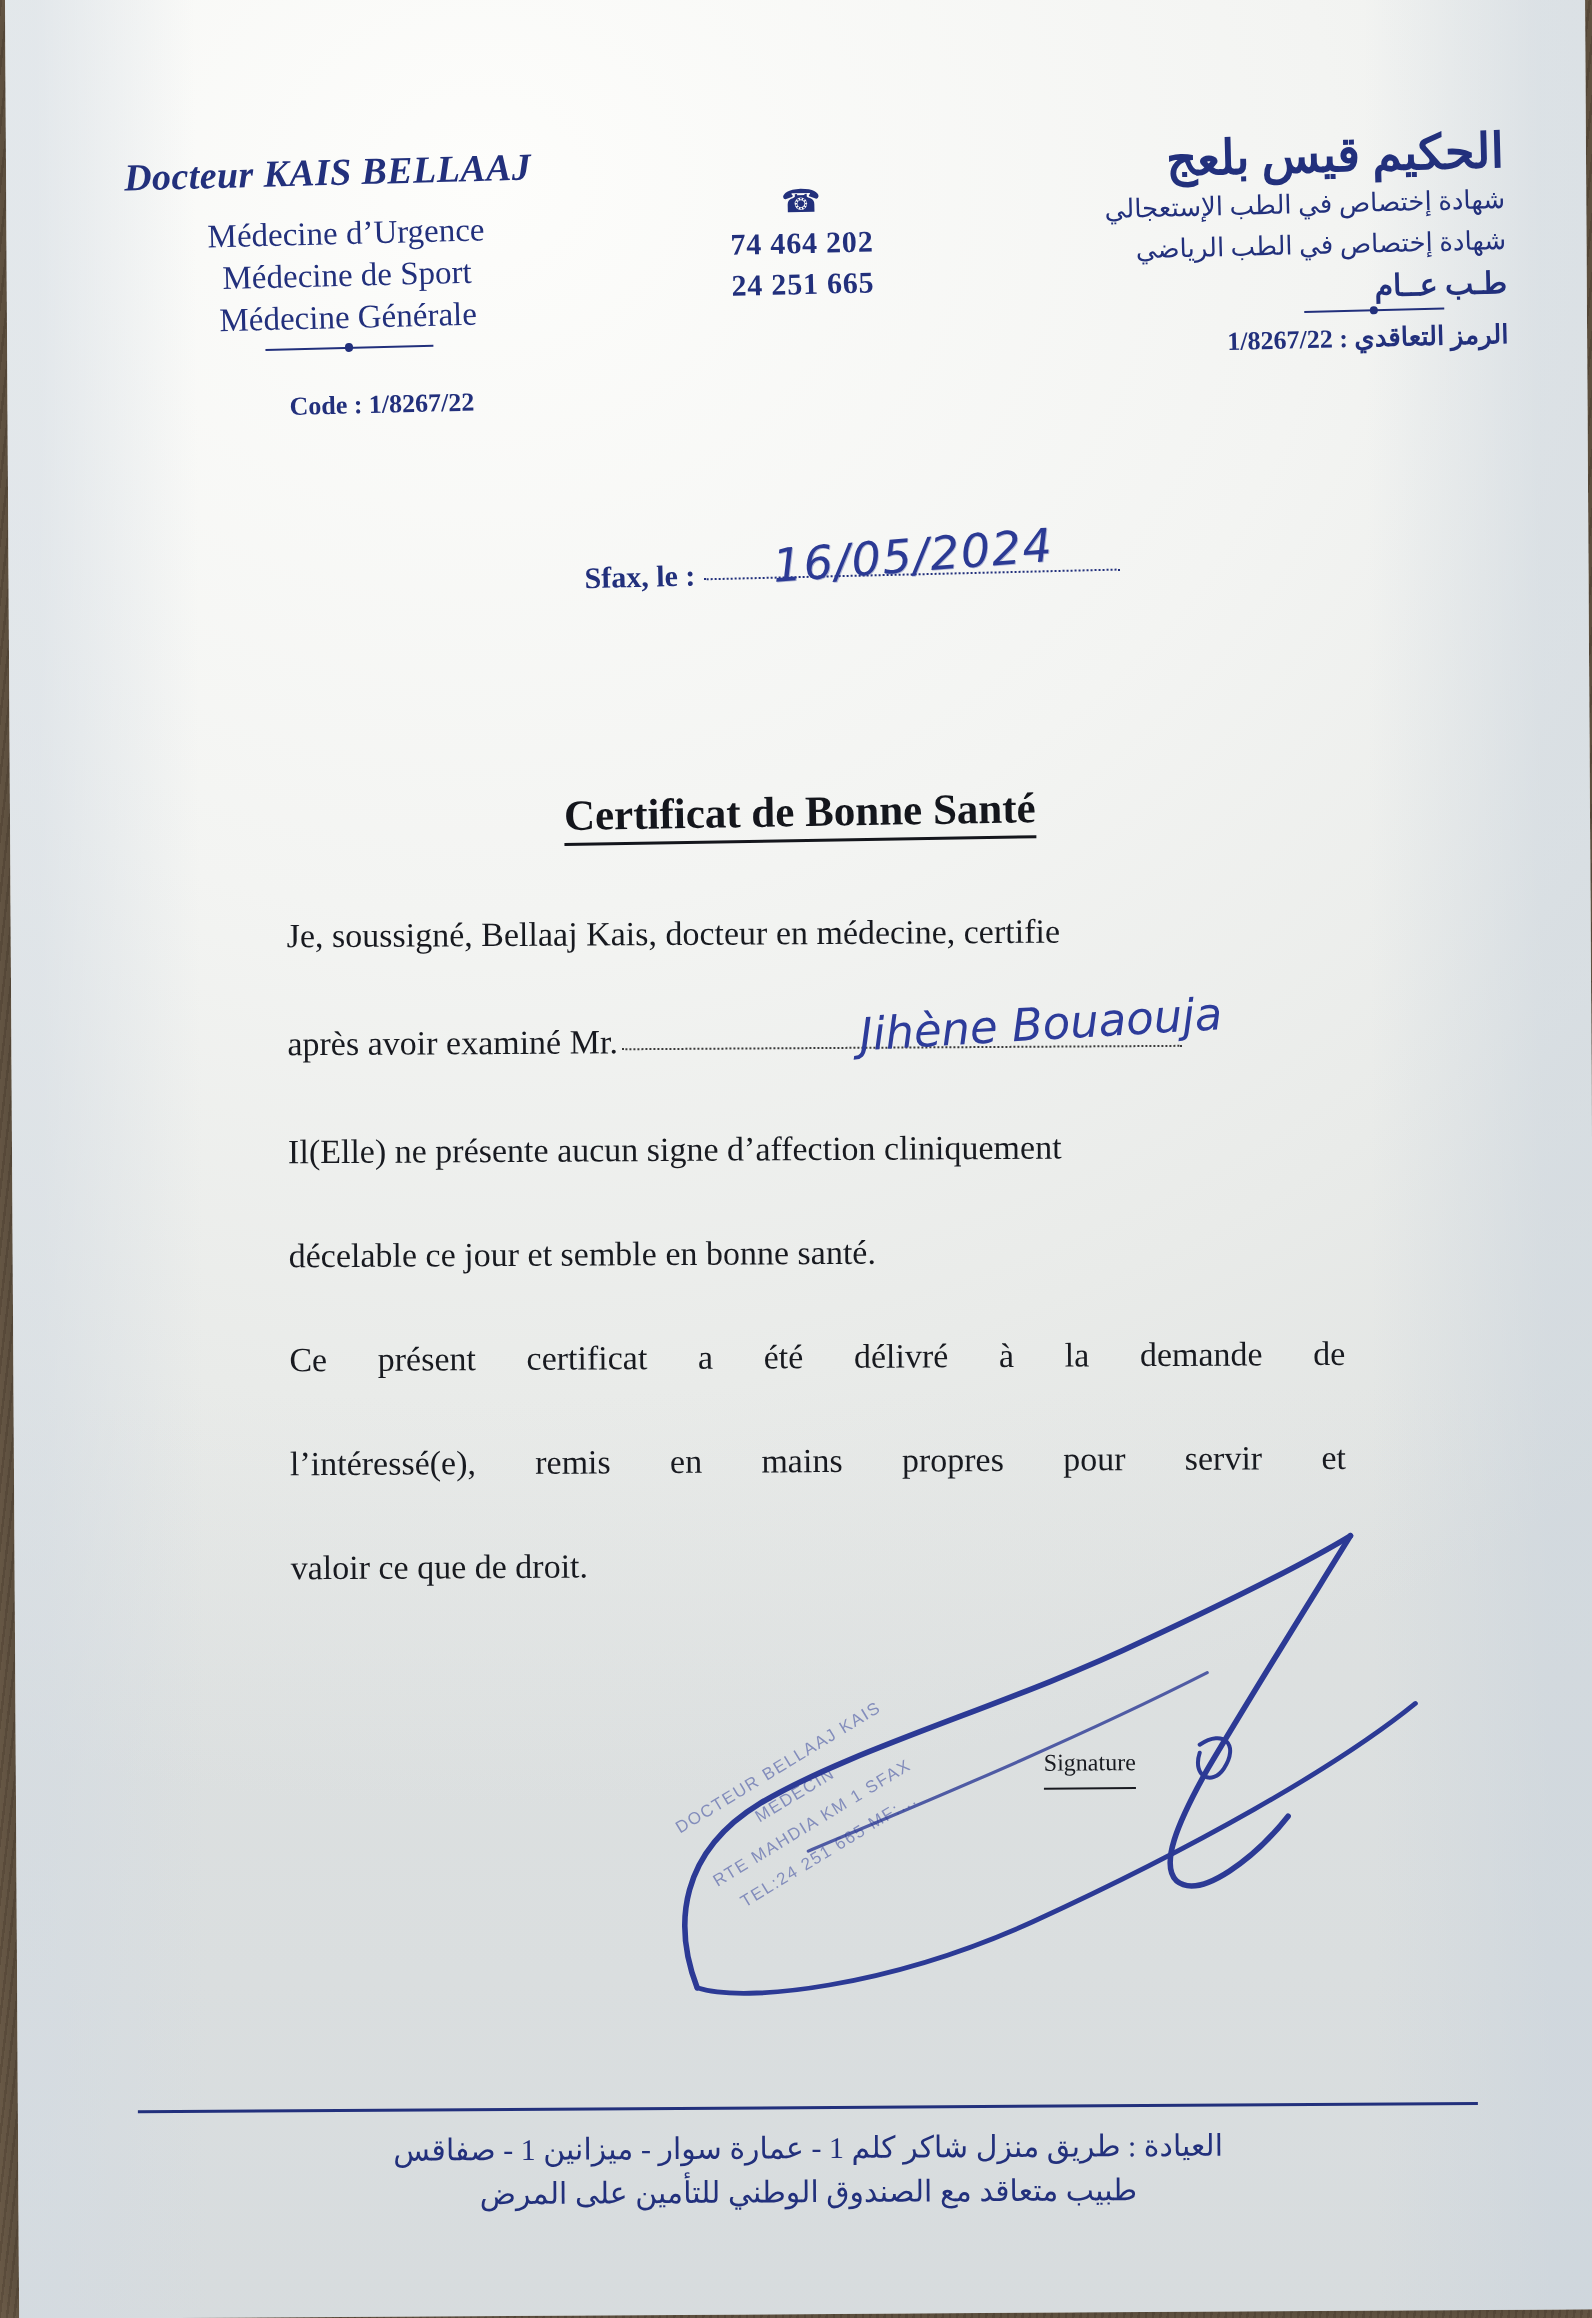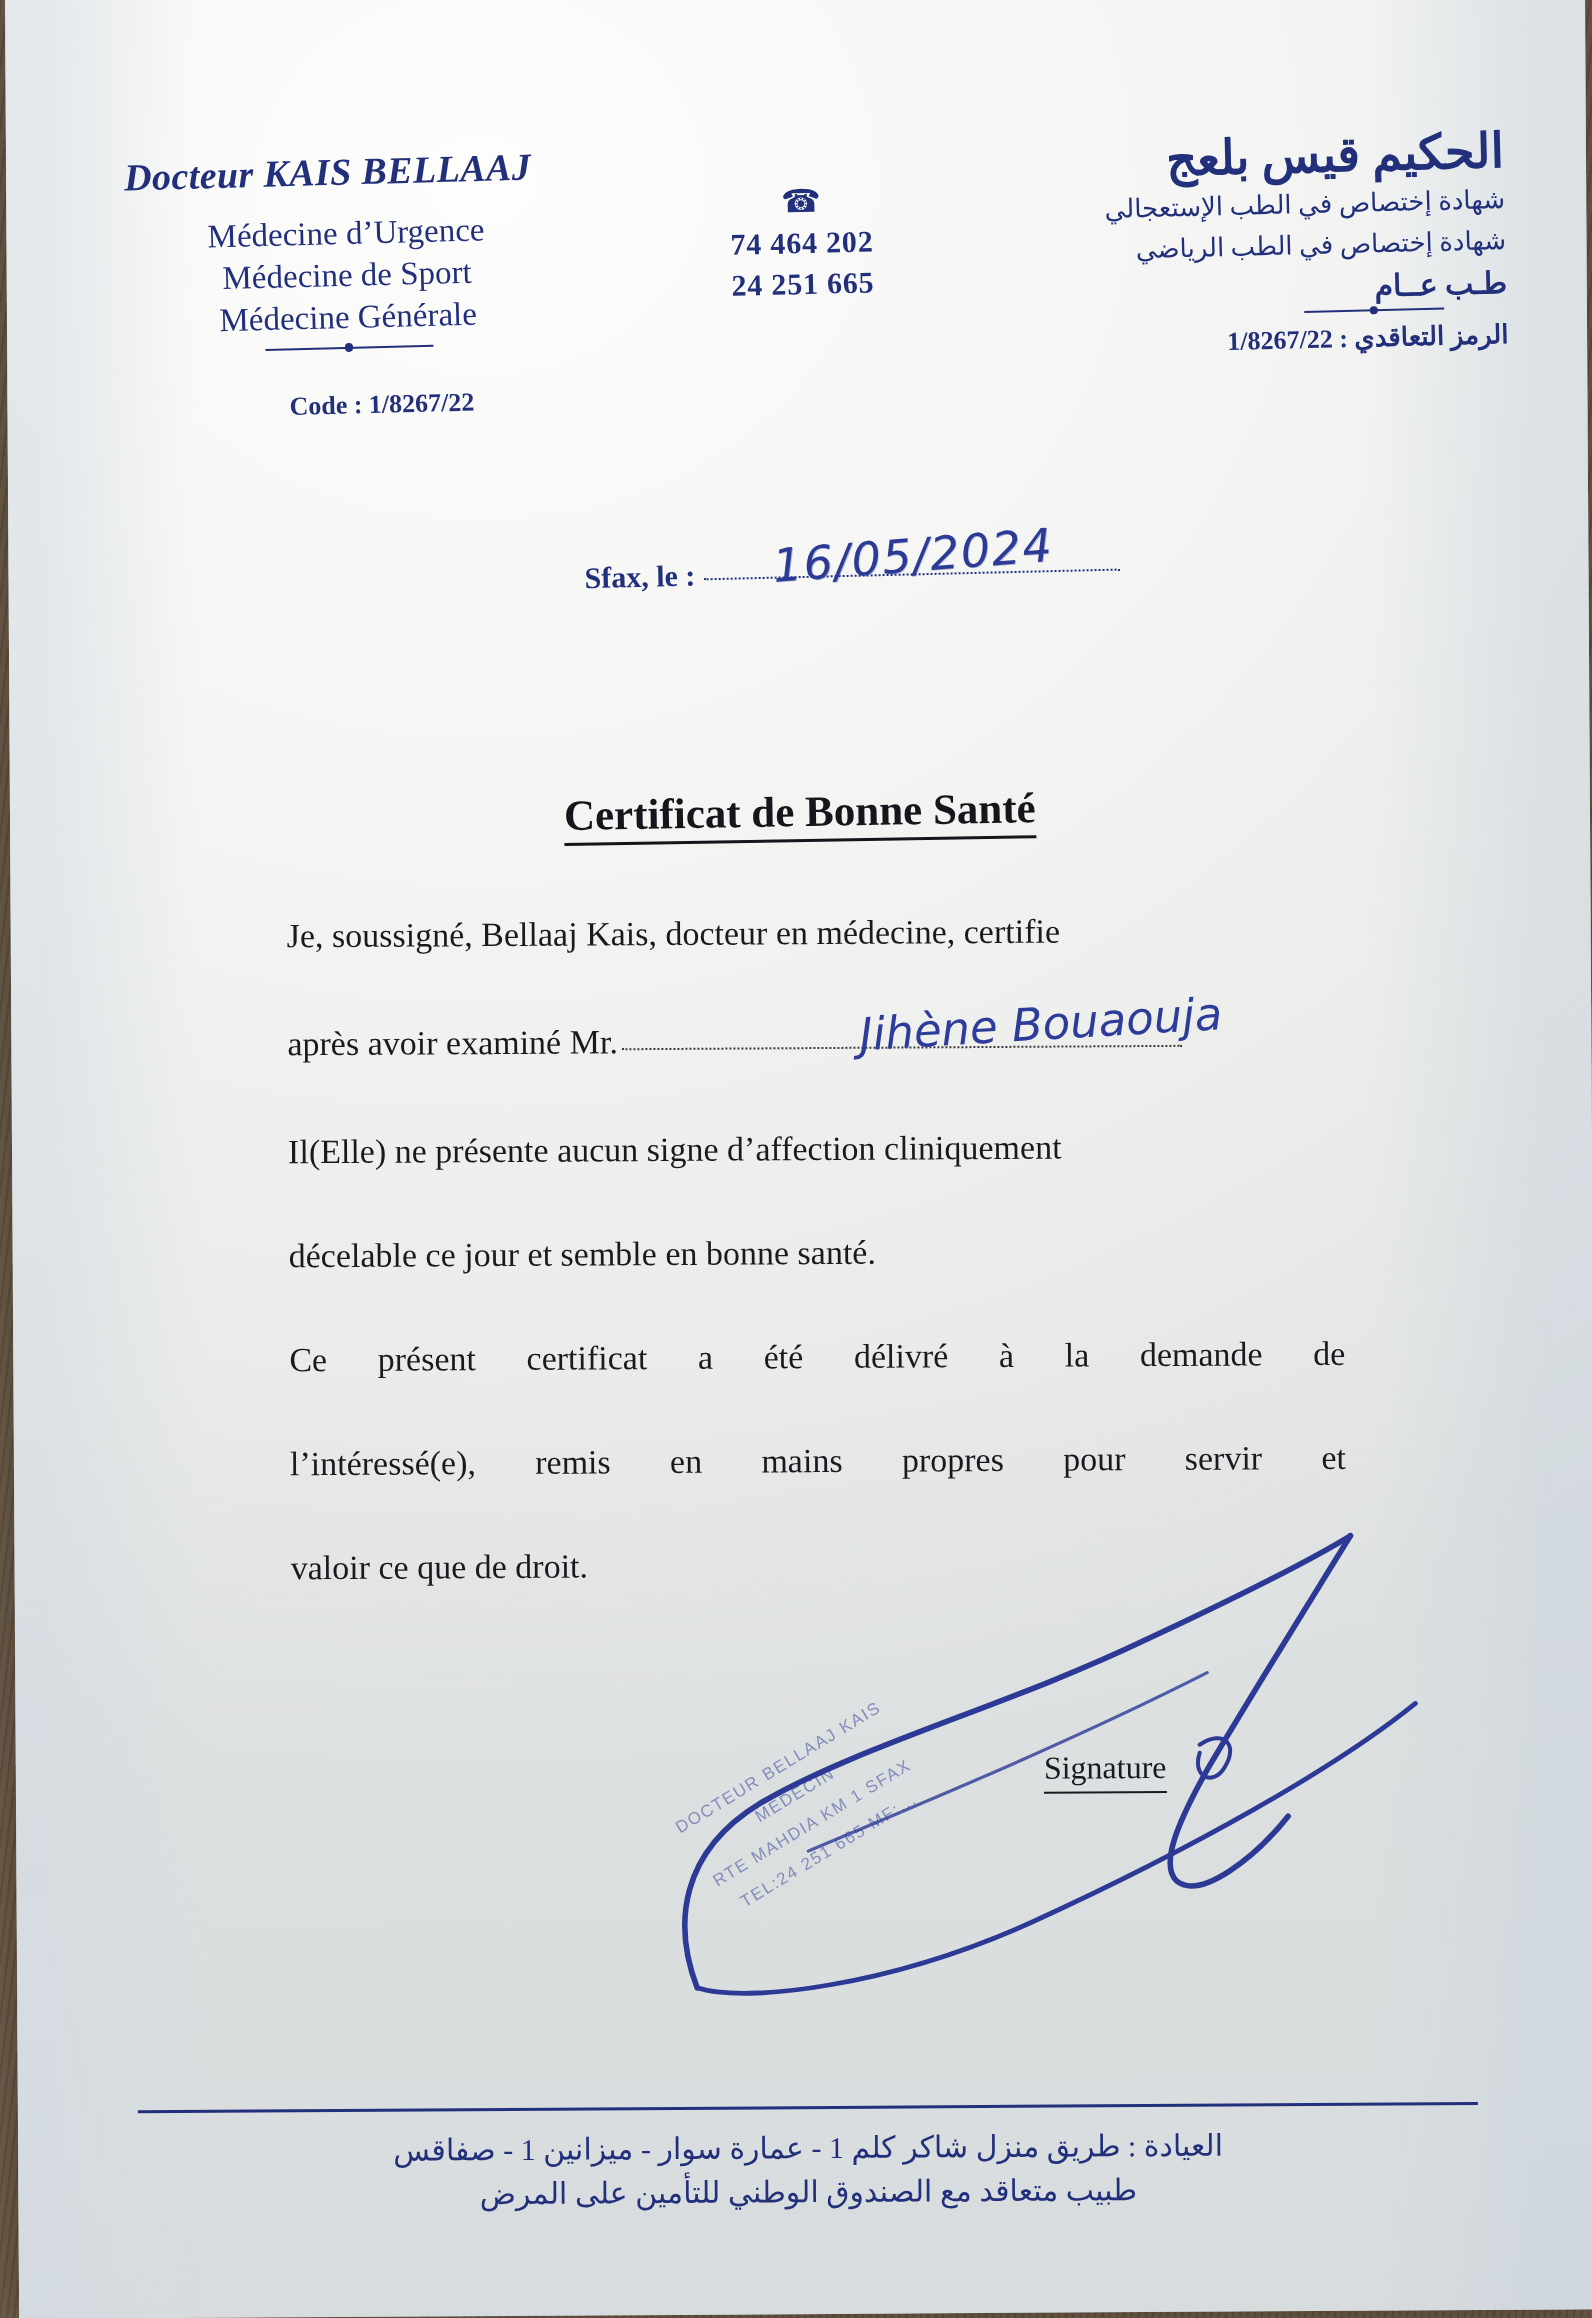--- a/index.html
+++ b/index.html
@@ -272,24 +272,24 @@
     font-size: 45px;
     color: #2d3c9a;
     transform: rotate(-3deg);
     white-space: nowrap;
   }
 
   .signature-label {
     position: absolute;
     left: 1028px;
     top: 1756px;
-    font-size: 32px;
+    font-size: 24px;
     color: #181a20;
     border-bottom: 2.4px solid #181a20;
-    padding-bottom: 5px;
+    padding-bottom: 11px;
   }
 
   
   .sign-svg {
     position: absolute;
     left: 632px;
     top: 1512px;
     width: 848px;
     height: 496px;
     pointer-events: none;

